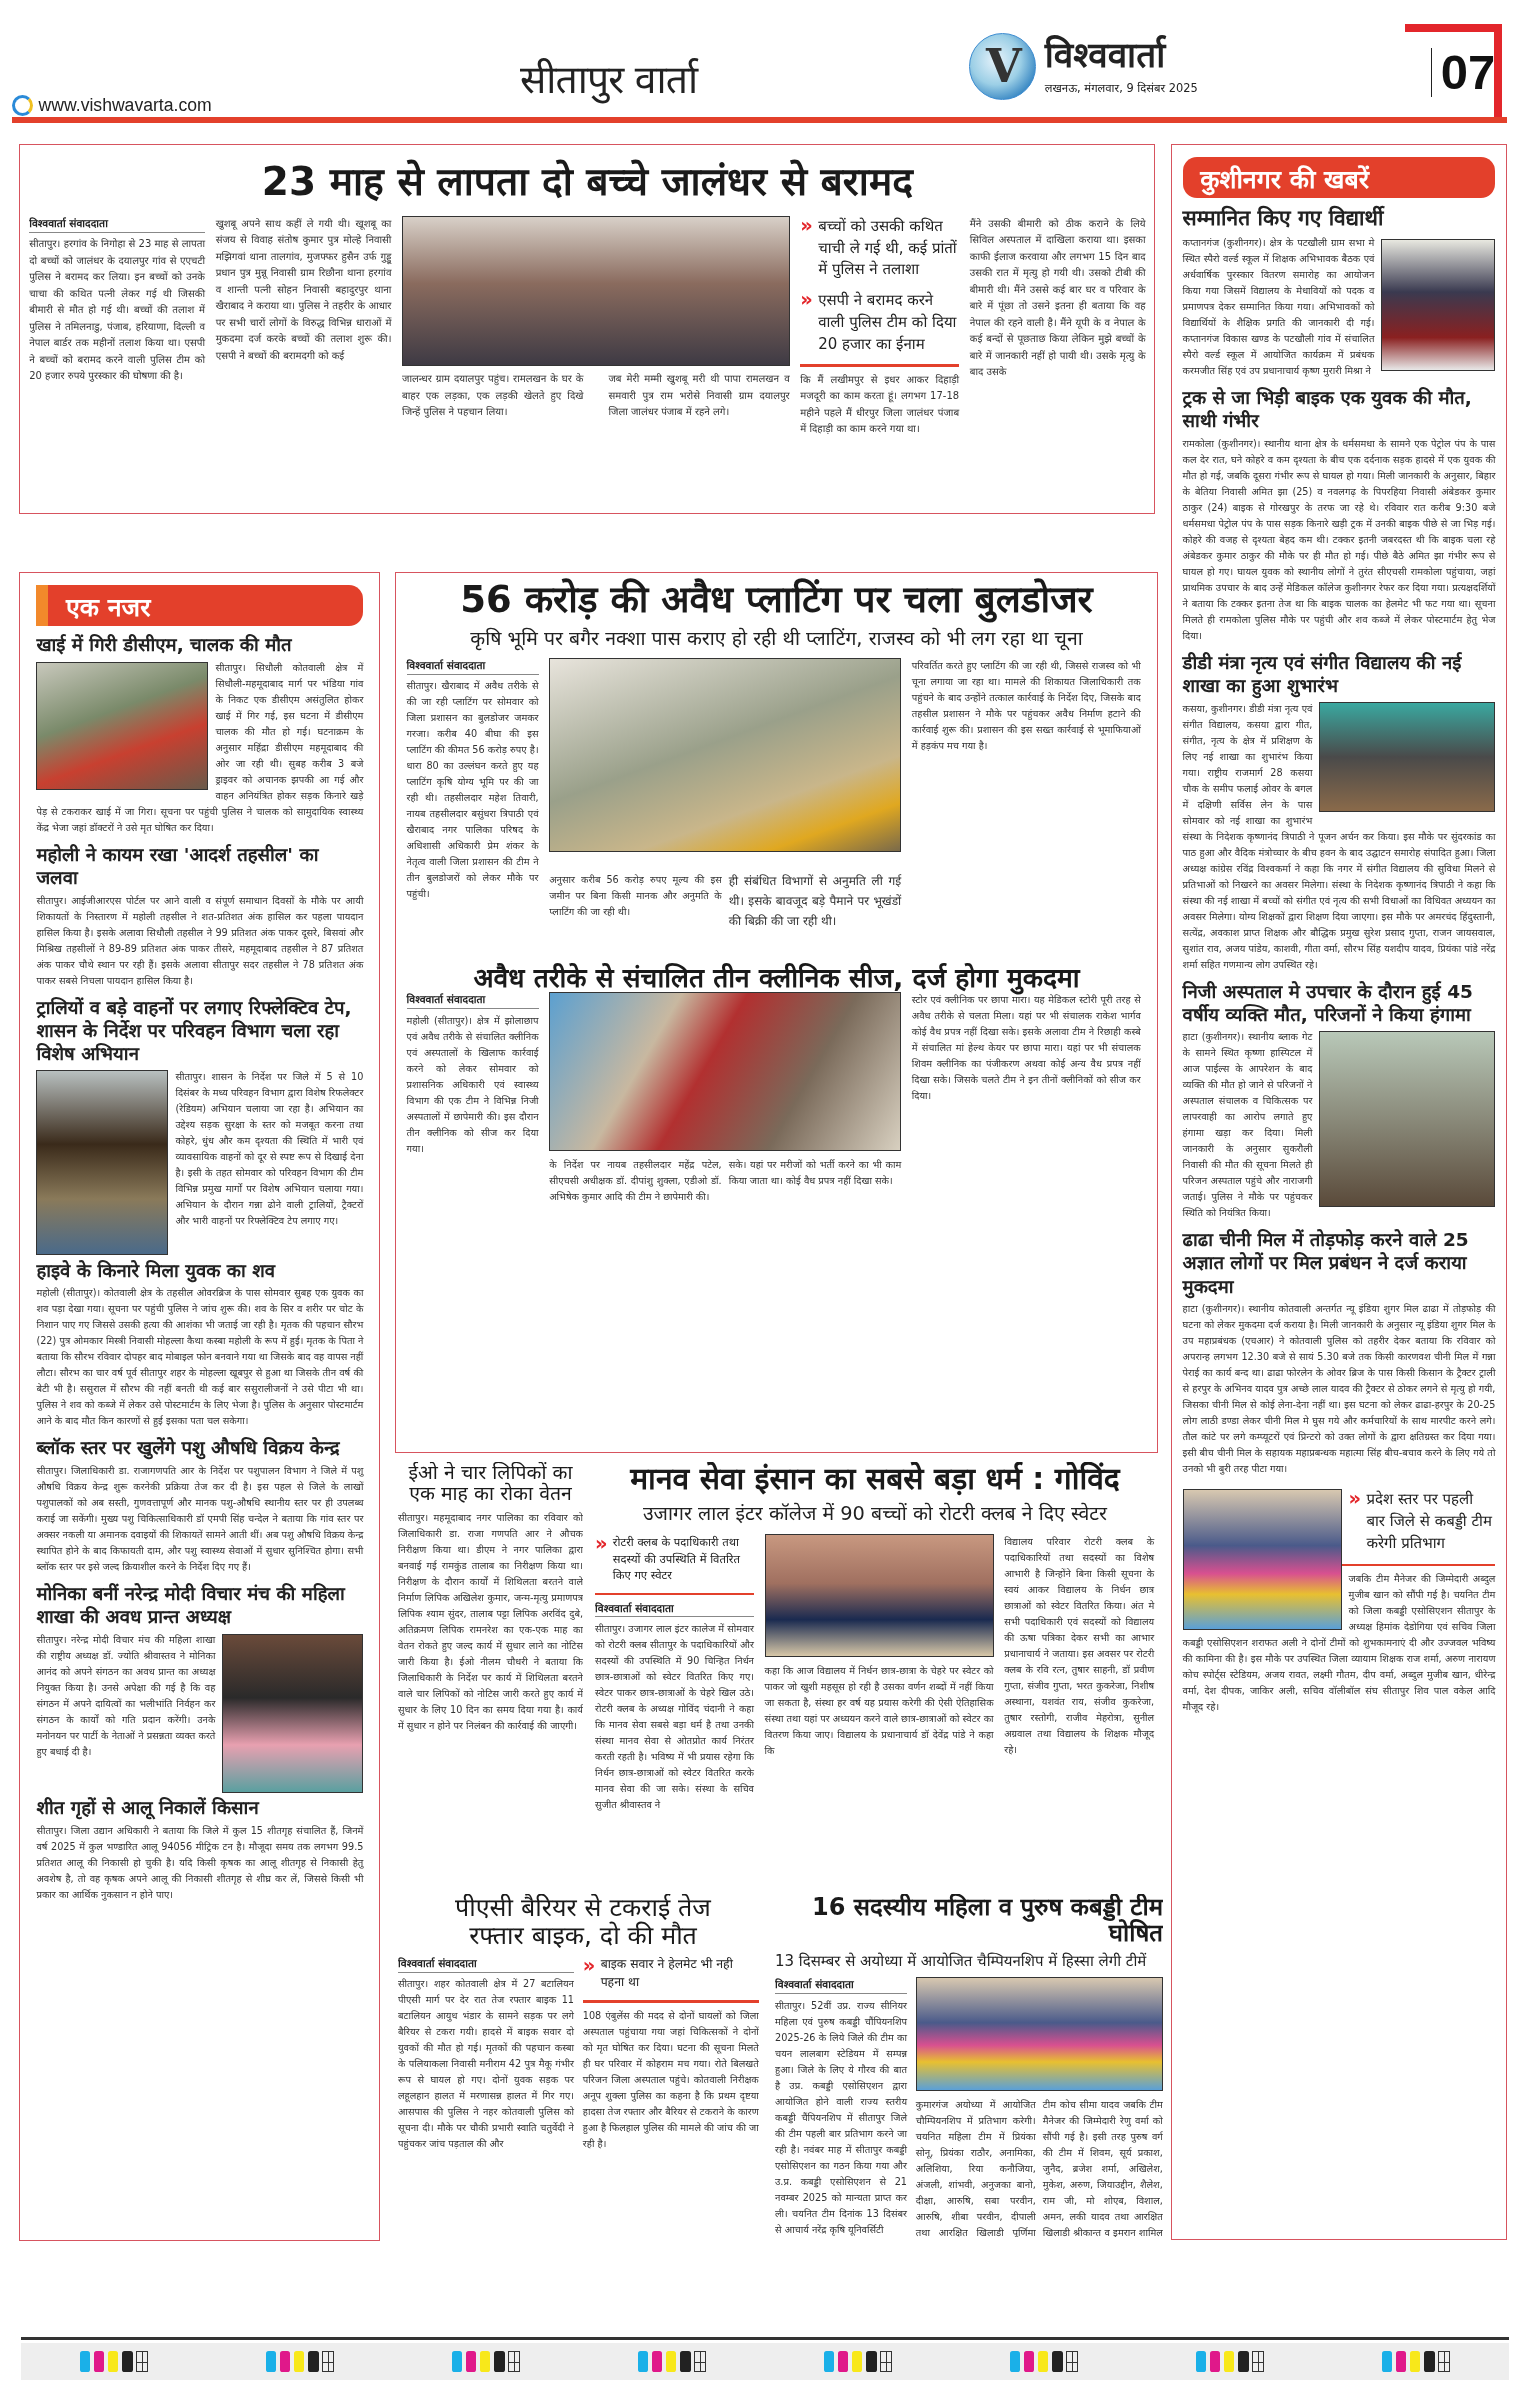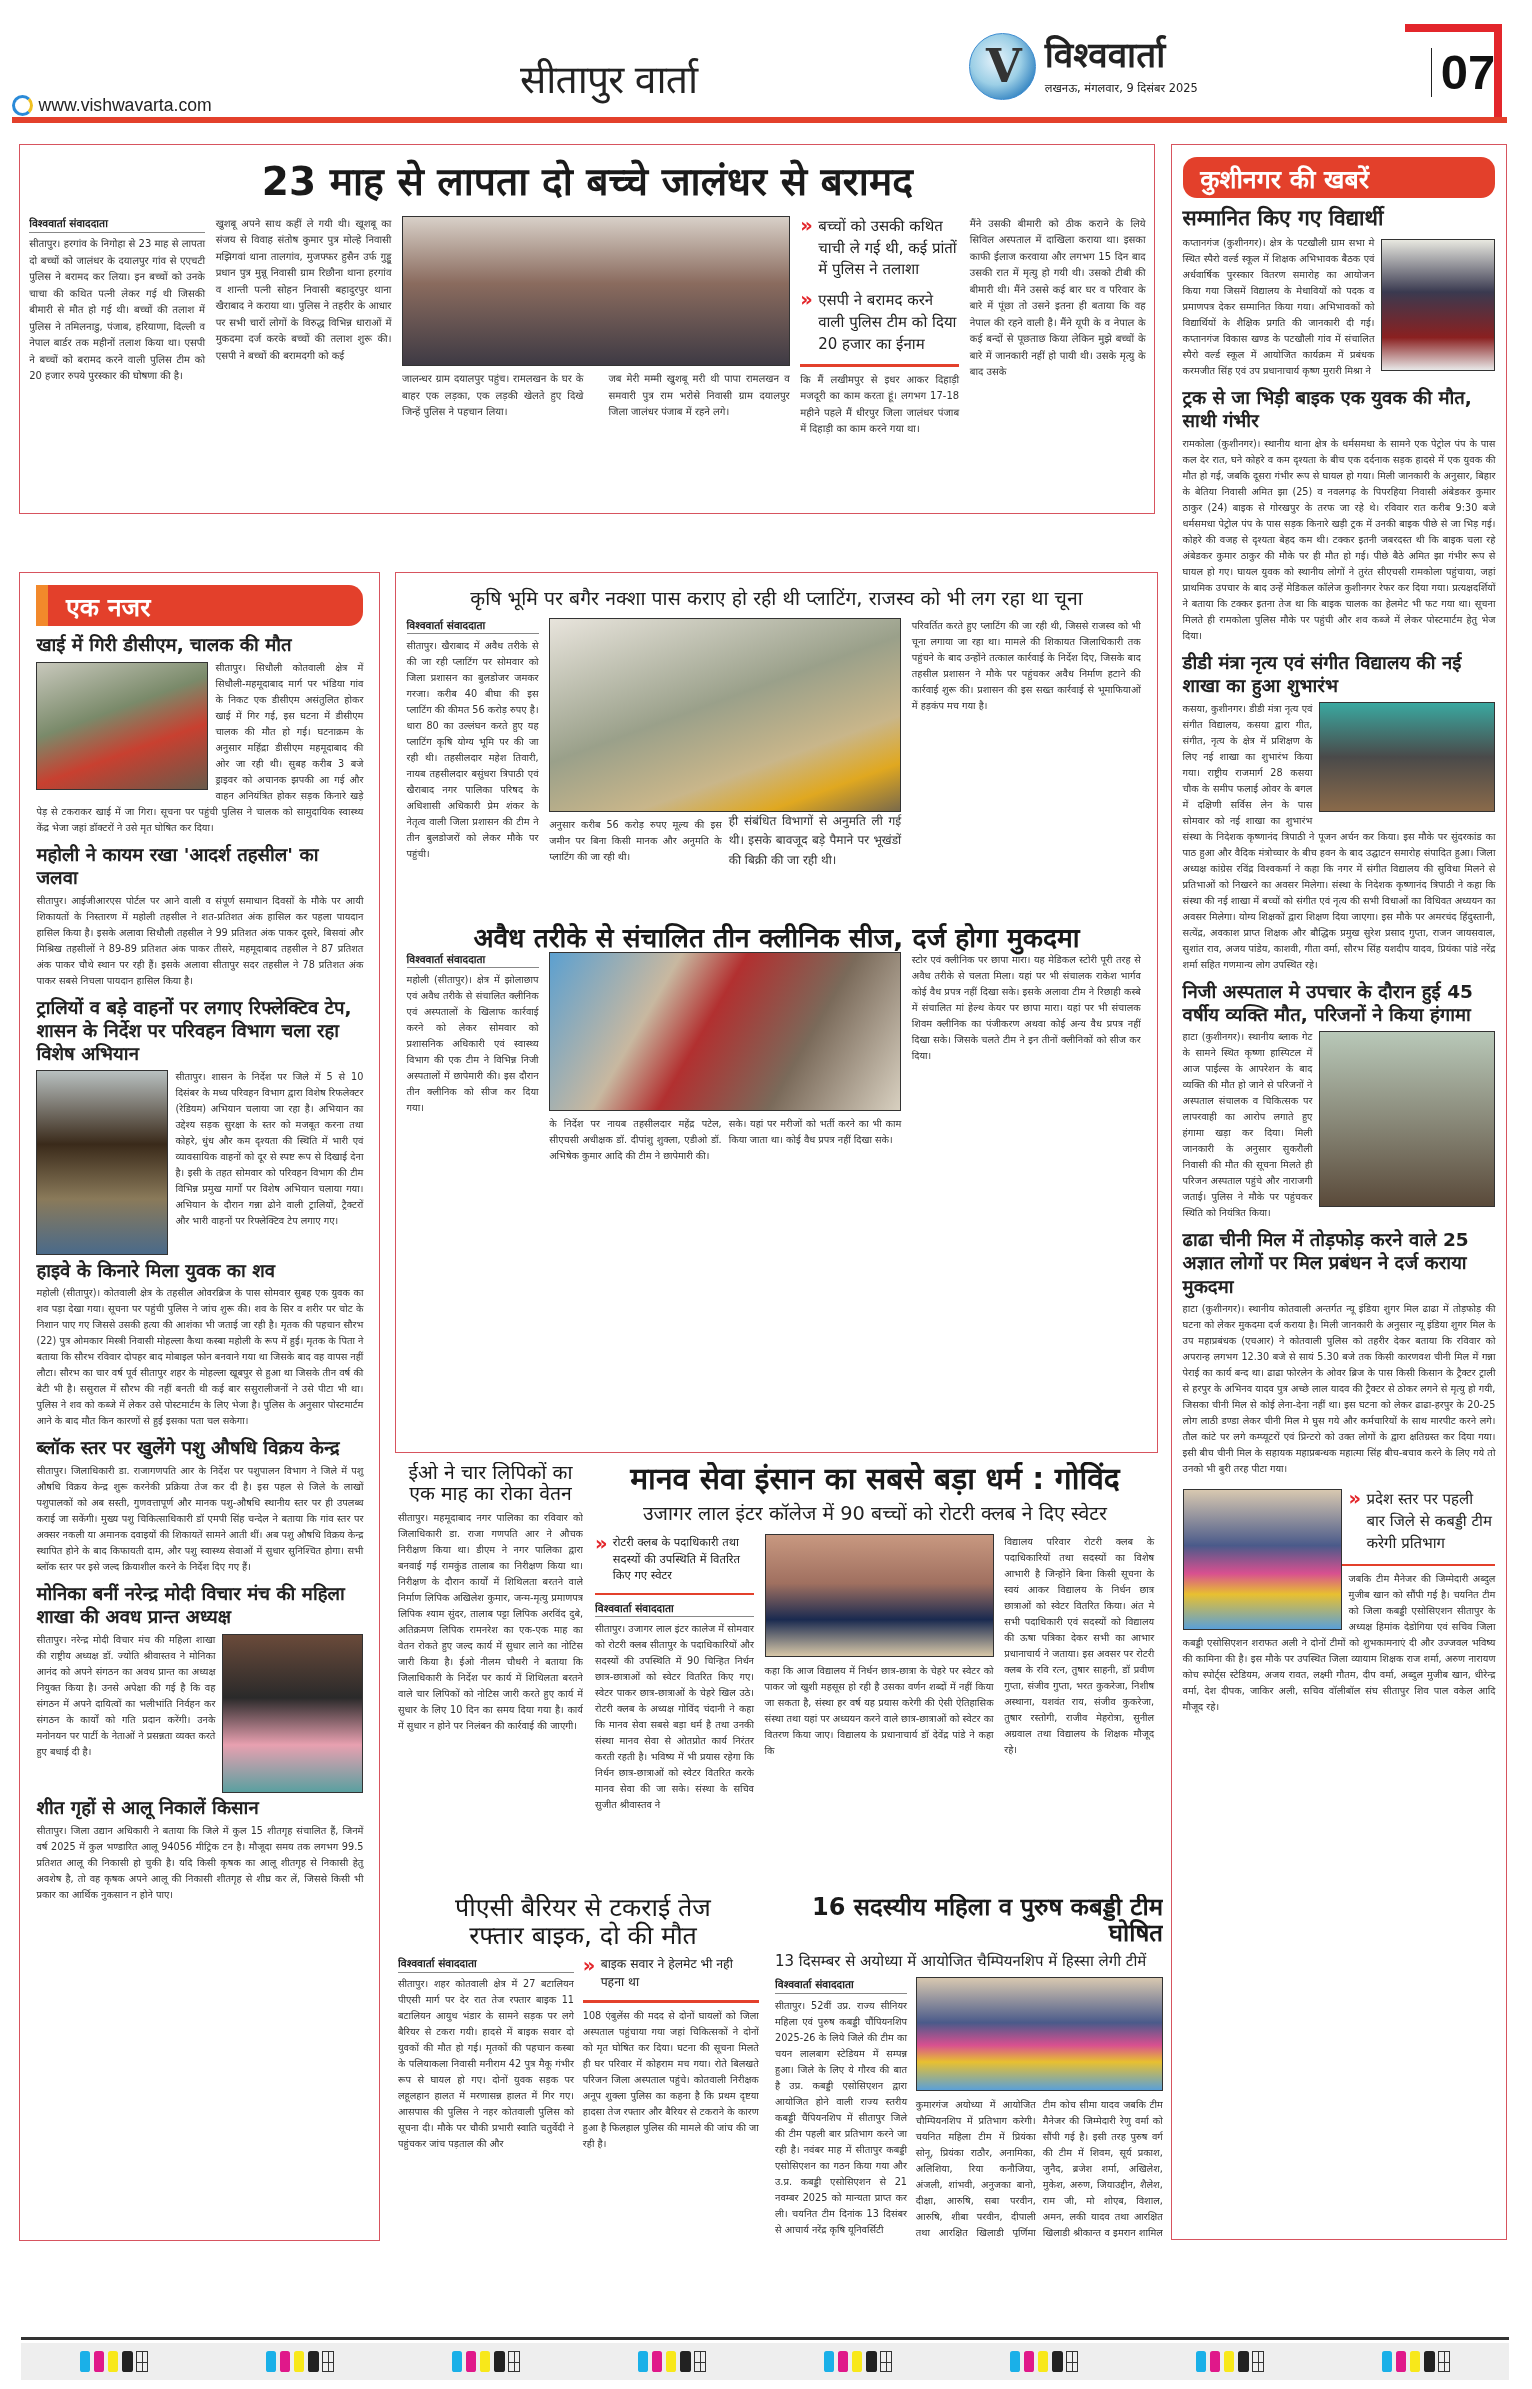--- a/index.html
+++ b/index.html
@@ -156,29 +156,30 @@
 
   <div class="side-head">मोनिका बनीं नरेन्द्र मोदी विचार मंच की महिला शाखा की अवध प्रान्त अध्यक्ष</div>
   <div class="photo photo-women" style="float:right; width:141px; height:159px; margin:1.8px 0 3.5px 7px;"></div>
   <div class="body" style="font-size:9.7px;">सीतापुर। नरेन्द्र मोदी विचार मंच की महिला शाखा की राष्ट्रीय अध्यक्ष डॉ. ज्योति श्रीवास्तव ने मोनिका आनंद को अपने संगठन का अवध प्रान्त का अध्यक्ष नियुक्त किया है। उनसे अपेक्षा की गई है कि वह संगठन में अपने दायित्वों का भलीभांति निर्वहन कर संगठन के कार्यों को गति प्रदान करेंगी। उनके मनोनयन पर पार्टी के नेताओं ने प्रसन्नता व्यक्त करते हुए बधाई दी है।</div>
 
   <div class="side-head" style="clear:both;">शीत गृहों से आलू निकालें किसान</div>
   <div class="body" style="font-size:9.7px;">सीतापुर। जिला उद्यान अधिकारी ने बताया कि जिले में कुल 15 शीतगृह संचालित हैं, जिनमें वर्ष 2025 में कुल भण्डारित आलू 94056 मीट्रिक टन है। मौजूदा समय तक लगभग 99.5 प्रतिशत आलू की निकासी हो चुकी है। यदि किसी कृषक का आलू शीतगृह से निकासी हेतु अवशेष है, तो वह कृषक अपने आलू की निकासी शीतगृह से शीघ्र कर लें, जिससे किसी भी प्रकार का आर्थिक नुकसान न होने पाए।</div>
 </div>
 
 <div class="abs box" style="left:395px; top:572px; width:763px; height:881px; padding:7px 10.6px; overflow:hidden;">
+  <div class="headline" style="font-size:37px;">56 करोड़ की अवैध प्लाटिंग पर चला बुलडोजर</div>
   <div class="subhead" style="font-size:19.4px; margin:3.5px 0 7px;">कृषि भूमि पर बगैर नक्शा पास कराए हो रही थी प्लाटिंग, राजस्व को भी लग रहा था चूना</div>
   <div style="display:flex; gap:10.6px; height:291px;">
     <div style="width:132px;">
       <div class="byline">विश्ववार्ता संवाददाता</div>
       <div class="body" style="font-size:9.7px;">सीतापुर। खैराबाद में अवैध तरीके से की जा रही प्लाटिंग पर सोमवार को जिला प्रशासन का बुलडोजर जमकर गरजा। करीब 40 बीघा की इस प्लाटिंग की कीमत 56 करोड़ रुपए है। धारा 80 का उल्लंघन करते हुए यह प्लाटिंग कृषि योग्य भूमि पर की जा रही थी। तहसीलदार महेश तिवारी, नायब तहसीलदार बसुंधरा त्रिपाठी एवं खैराबाद नगर पालिका परिषद के अधिशासी अधिकारी प्रेम शंकर के नेतृत्व वाली जिला प्रशासन की टीम ने तीन बुलडोजरों को लेकर मौके पर पहुंची।</div>
     </div>
     <div style="width:352px;">
       <div class="photo photo-bulldozer" style="height:194px;"></div>
-      <div style="display:flex; gap:7px; margin-top:0;align-items:center;">
+      <div style="display:flex; gap:7px; margin-top:20px;">
         <div class="body" style="width:50%; font-size:9.7px;">अनुसार करीब 56 करोड़ रुपए मूल्य की इस जमीन पर बिना किसी मानक और अनुमति के प्लाटिंग की जा रही थी।</div>
         <div class="body" style="width:50%; font-size:12px;">ही संबंधित विभागों से अनुमति ली गई थी। इसके बावजूद बड़े पैमाने पर भूखंडों की बिक्री की जा रही थी।</div>
       </div>
     </div>
     <div class="body" style="width:229px; font-size:9.7px;">परिवर्तित करते हुए प्लाटिंग की जा रही थी, जिससे राजस्व को भी चूना लगाया जा रहा था। मामले की शिकायत जिलाधिकारी तक पहुंचने के बाद उन्होंने तत्काल कार्रवाई के निर्देश दिए, जिसके बाद तहसील प्रशासन ने मौके पर पहुंचकर अवैध निर्माण हटाने की कार्रवाई शुरू की। प्रशासन की इस सख्त कार्रवाई से भूमाफियाओं में हड़कंप मच गया है।</div>
   </div>
 
   <div class="headline" style="font-size:26.4px; margin-top:14px;">अवैध तरीके से संचालित तीन क्लीनिक सीज, दर्ज होगा मुकदमा</div>
   <div style="display:flex; gap:10.6px; height:264px;">
     <div style="width:132px;">

